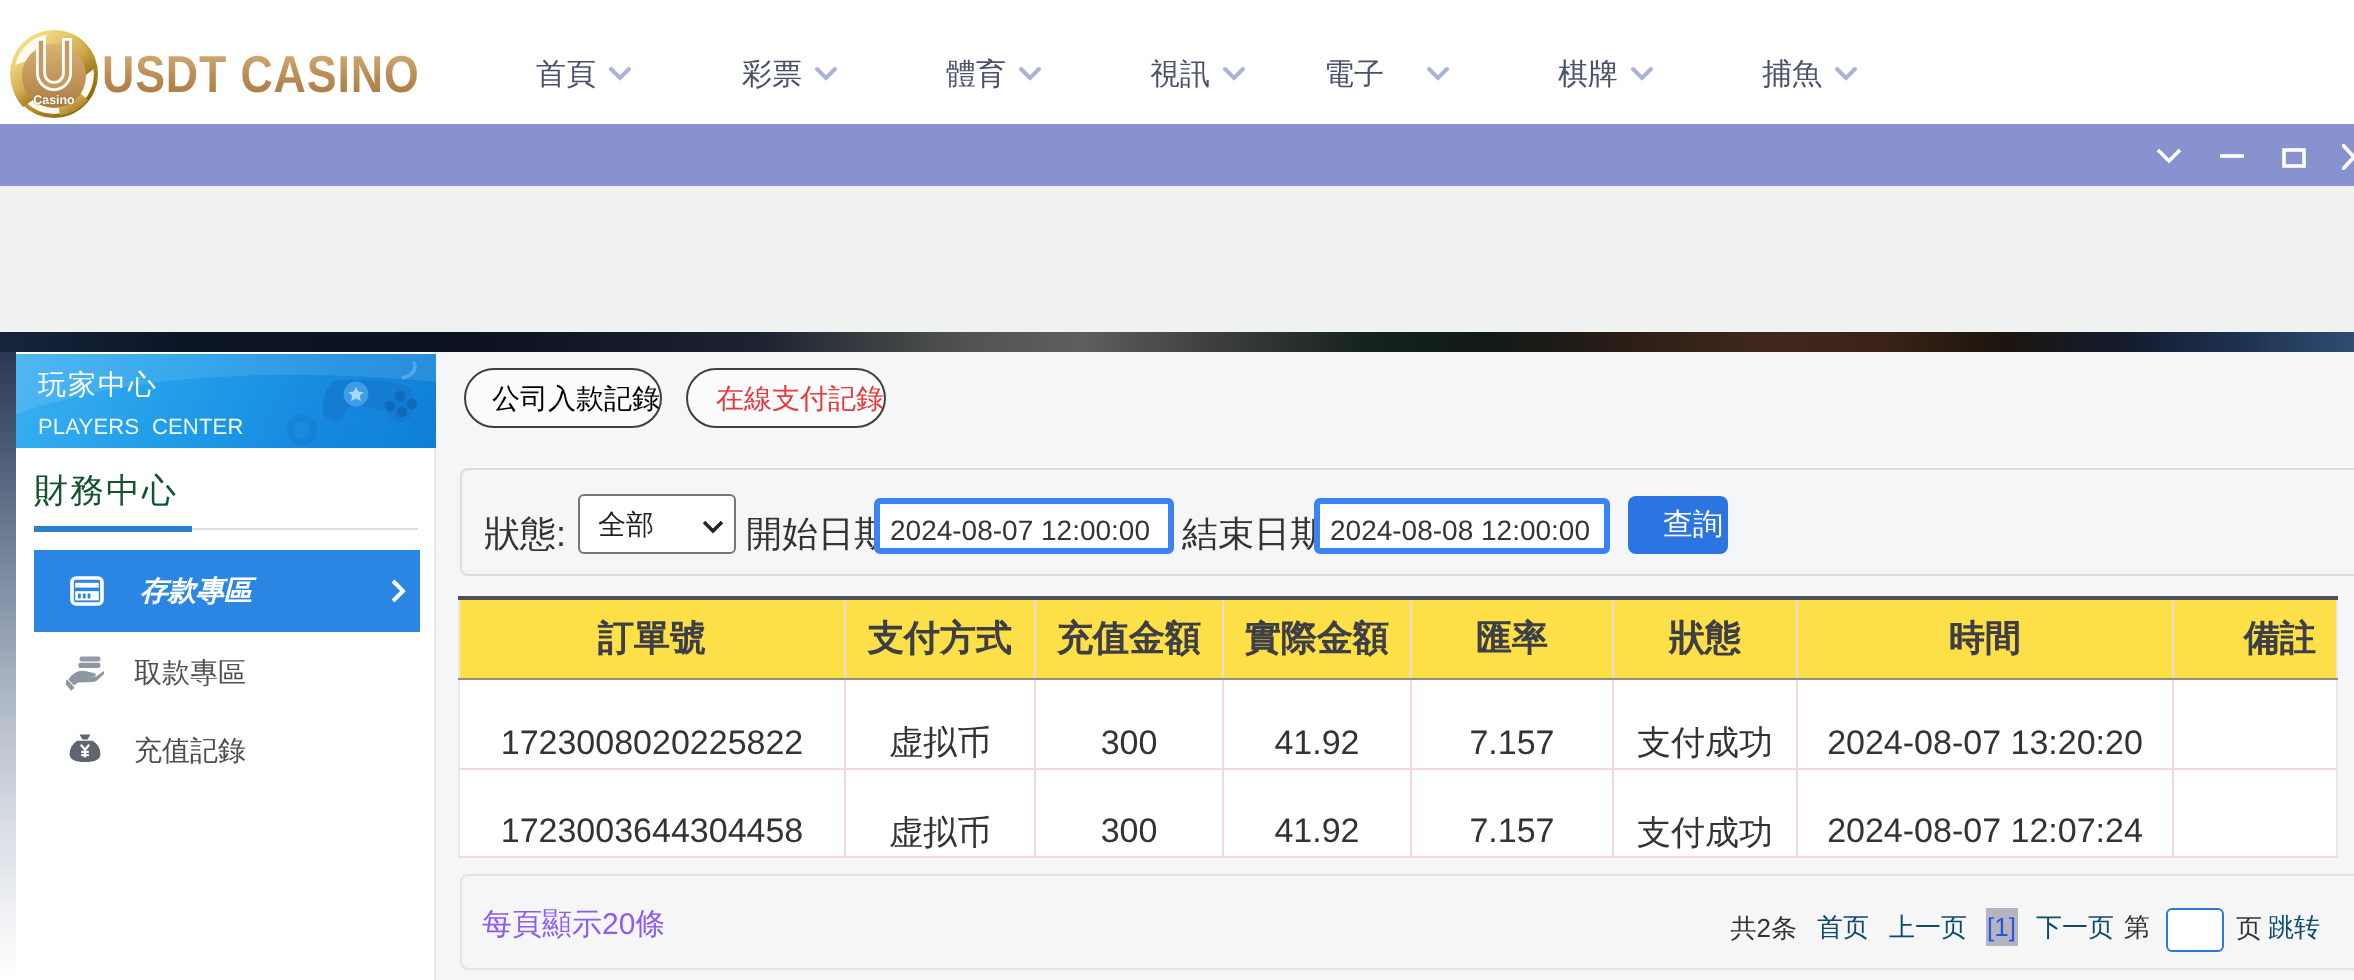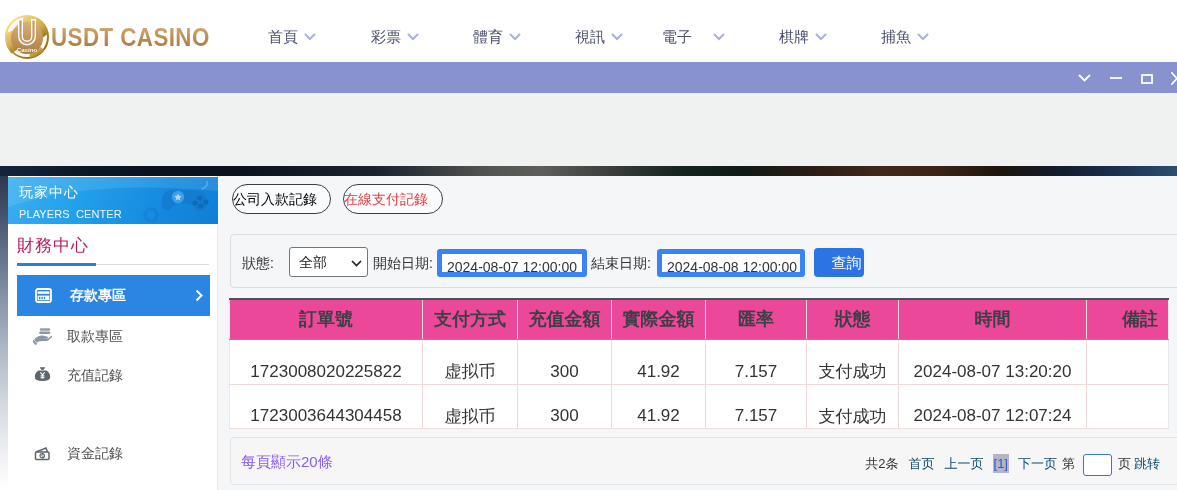--- a/index.html
+++ b/index.html
@@ -25,42 +25,42 @@
 
 .leftstrip { position:absolute; left:0; top:176px; width:8px; height:314px;
   background:linear-gradient(180deg,#2a3850 0%,#4b5a73 15%,#7c8aa0 35%,#aeb8c6 55%,#d8dde4 75%,#f4f5f7 92%,#ffffff 100%); }
 
 
 .sidebar { position:absolute; left:8px; top:176px; width:210px; height:314px; background:#ffffff; border-right:1px solid #e7e7e7; }
 .sbhead { position:absolute; left:0; top:1px; width:210px; height:47px;
   background:linear-gradient(115deg,#3cb0f2 0%,#23a0ea 35%,#1488de 75%,#0f7fd6 100%); overflow:hidden; }
 .sbhead .t1 { position:absolute; left:11px; top:7px; font-size:14px; color:#ffffff; letter-spacing:1px; }
 .sbhead .t2 { position:absolute; left:11px; top:31px; font-size:11px; color:#f0f7ff; letter-spacing:0.1px; }
-.fin { position:absolute; left:9px; top:58px; font-size:17px; color:#be185d; letter-spacing:1px; }
+.fin { position:absolute; left:9px; top:58px; font-size:17px; color:#14532d; letter-spacing:1px; }
 .finline { position:absolute; left:9px; top:88px; width:192px; height:1px; background:#dcdcdc; }
 .finline2 { position:absolute; left:9px; top:87px; width:79px; height:3px; background:#2a7fd2; }
-.active-item { position:absolute; left:9px; top:99px; width:193px; height:41px; background:#2a85e3; color:#fff; }
+.active-item { position:absolute; left:9px; top:99px; width:193px; height:41px; background:#2a85e3; color:#fff;font-style:italic; }
 .active-item .txt { position:absolute; left:53px; top:12px; font-size:14px; font-weight:bold; color:#fff; }
 .menu-item { position:absolute; left:0; width:210px; height:40px; }
 .menu-item .txt { position:absolute; left:59px; top:11px; font-size:14px; color:#4e4e4e; }
 .micon { position:absolute; left:25px; top:10px; width:19px; height:19px; }
 
 
 .content { position:absolute; left:218px; top:176px; width:959px; height:314px; background:#f5f6f8; }
-.tabbtn { position:absolute; top:8px; height:30px; border:1px solid #3f3f3f; border-radius:15px; background:#fafbfd; font-size:14px; line-height:28px; text-align:left; }
+.tabbtn { position:absolute; top:8px; height:30px; border:1px solid #3f3f3f; border-radius:15px; background:#fafbfd; font-size:14px; line-height:28px; text-align:right; }
 .filterbox { position:absolute; left:12px; top:58px; width:960px; height:54px; border:1px solid #dcdcdc; border-radius:4px; background:#f5f6f8; }
-.flabel { position:absolute; top:20px; font-size:14px; color:#333; }
+.flabel { position:absolute; top:20px; font-size:18px; color:#333; }
 .fselect { position:absolute; left:58px; top:12px; width:79px; height:30px; background:#fff; border:1px solid #767676; border-radius:3px; }
 .fselect span { position:absolute; left:9px; top:6px; font-size:14px; color:#222; }
-.finput { position:absolute; top:14px; height:28px; background:#fff; border:5px solid #3b82f6; border-radius:3px; font-size:14px; color:#333; line-height:26px; padding-left:5px; }
+.finput { position:absolute; top:14px; height:28px; background:#fff; border:3px solid #3b82f6; border-radius:3px; font-size:14px; color:#333; line-height:26px; padding-left:5px; }
 .fbtn { position:absolute; left:583px; top:13px; width:50px; height:29px; background:#2b74e2; border-radius:4px; color:#fff; font-size:15px; text-align:center; line-height:29px;padding-left:15px; }
 
 
 .tbl { position:absolute; left:11px; top:122px; width:940px; border-collapse:collapse; }
-.tbl th { background:#ec4899; border-top:2px solid #50505a; border-bottom:1px solid #8f8f8f; height:40px; font-size:18px; color:#3e3e46; font-weight:bold; }
+.tbl th { background:#fde047; border-top:2px solid #50505a; border-bottom:1px solid #8f8f8f; height:40px; font-size:18px; color:#3e3e46; font-weight:bold; }
 .tbl td { background:#fff; height:45px; padding-top:20px; font-size:17px; color:#333; text-align:center; border-bottom:1px solid #f2dada; }
 .tbl th + th, .tbl td + td { border-left:1px solid #f2dada; }
 .tbl th:first-child, .tbl td:first-child { border-left:1px solid #e8e8e8; }
 .tbl th:last-child, .tbl td:last-child { border-right:1px solid #e8e8e8; }
 .tbl tr.r2 td { height:42px; }
 
 
 .pfoot { position:absolute; left:12px; top:261px; width:960px; height:48px; background:#f6f6f7; border:1px solid #e3e3e4; border-radius:4px; }
 .pfoot .lefttxt { position:absolute; left:10px; top:15px; font-size:15px; color:#8b5cf6; }
 .pag { position:absolute; right:29px; top:16px; font-size:13px; color:#333; white-space:nowrap; }
@@ -169,31 +169,20 @@
     <div class="txt">充值記錄</div>
   </div>
   <div class="menu-item" style="top:141px">
     <svg class="micon" viewBox="0 0 19 19" fill="#8d97a3">
       <rect x="6.8" y="1.2" width="10.4" height="2.6" rx="1" fill="#949ca7"></rect>
       <rect x="6.2" y="4.4" width="11" height="2.6" rx="1" fill="#8d97a3"></rect>
       <path d="M2.5 11 q3 -3 7 -2.5 l4.5 1 q1.5 0.6 0.6 1.8 l-5 0.4 l5.4 -0.3 l3.5 -2.6 q1.3 -0.5 1 0.8 l-4 3.6 q-1 0.8 -2.5 0.8 l-7 0.3 l-2 1.5 l-2.8 -3 z" stroke="none"></path>
       <rect x="0.5" y="12.8" width="2.2" height="5.5" transform="rotate(-42 1.6 15.5)"></rect>
     </svg>
     <div class="txt">取款專區</div>
-  </div>
-  <div class="menu-item" style="top:258px">
-    <svg class="micon" viewBox="0 0 19 19">
-      <g fill="none" stroke="#5e656e" stroke-width="1.5">
-        <path d="M3 8 l10 -4 l1.5 4"></path>
-        <rect x="2.5" y="8" width="13.5" height="7.5" rx="1"></rect>
-        <circle cx="9.2" cy="11.7" r="2.2" stroke-width="1.2"></circle>
-      </g>
-      <text x="9.2" y="13.5" font-size="4.5" fill="#5e656e" text-anchor="middle">$</text>
-    </svg>
-    <div class="txt">資金記錄</div>
   </div>
 </div>
 
 <div class="content">
   <div class="tabbtn" style="left:14px;width:99px">公司入款記錄</div>
   <div class="tabbtn" style="left:125px;width:100px;color:#e83a3a">在線支付記錄</div>
 
   <div class="filterbox">
     <div class="flabel" style="left:11px">狀態:</div>
     <div class="fselect">

